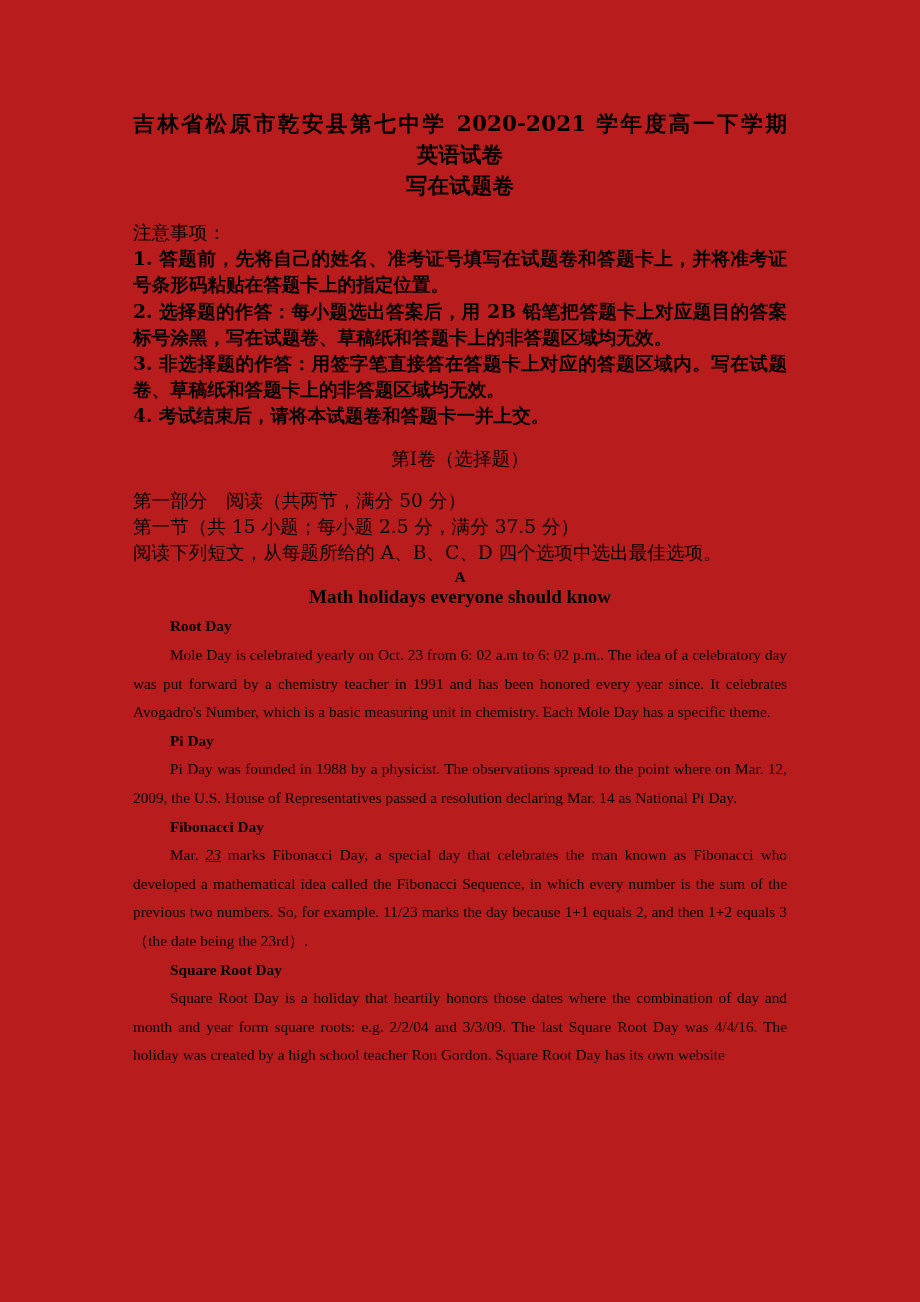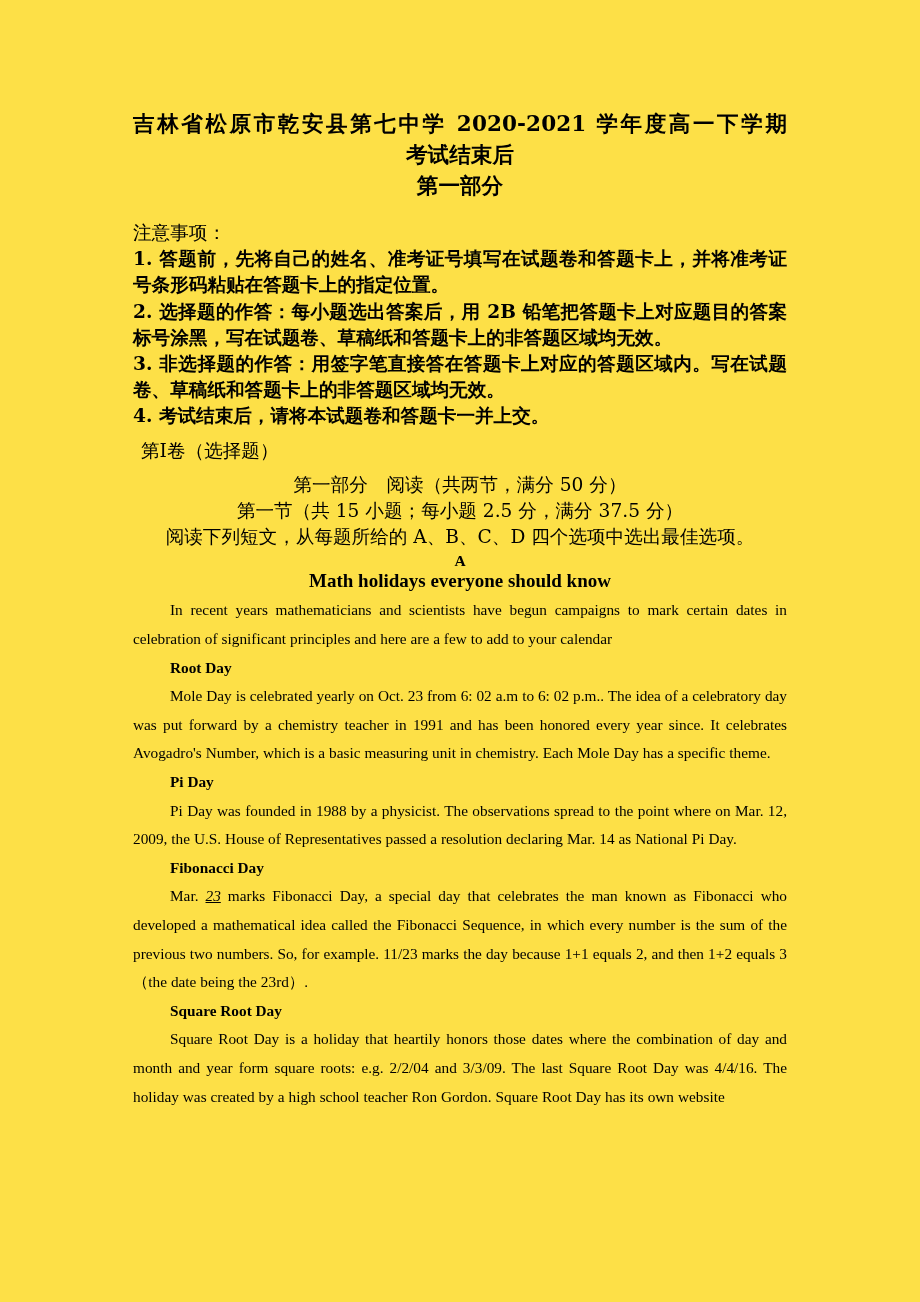--- a/index.html
+++ b/index.html
@@ -15,21 +15,21 @@
     font-family: "Liberation Serif", "DejaVu Serif", serif;
     color: #000000;
     -webkit-font-smoothing: antialiased;
   }
   .page {
     position: absolute;
     left: 0;
     top: 0;
     width: 920px;
     height: 1302px;
-    background: #fde047;
+    background: #b91c1c;
   }
   .content {
     position: absolute;
     left: 133px;
     top: 108px;
     width: 654px;
   }
 
   
   .doc-title {
@@ -65,31 +65,31 @@
     margin: 0;
     text-indent: 0;
   }
   .notice .nbold { font-weight: 700; }
 
   
   .juan-heading {
     font-family: "DejaVu Serif", "Liberation Serif", serif;
     font-size: 18.6px;
     line-height: 26.2px;
-    text-align: left;
-    margin: 8px;
+    text-align: center;
+    margin: 16px;
   }
 
   
   .part-line {
     font-family: "DejaVu Serif", "Liberation Serif", serif;
     font-size: 18.6px;
     line-height: 26.2px;
     margin: 0;
-    text-align: center;
+    text-align: left;
     white-space: nowrap;
   }
 
   
   .passage-letter {
     text-align: center;
     font-size: 15.5px;
     font-weight: 700;
     line-height: 19px;
     margin: 1px 0 0 0;
@@ -119,42 +119,41 @@
   .en-para i { font-style: italic; text-decoration: underline; }
 </style>
 </head>
 <body>
 
 <div class="page">
   <div class="content">
 
     <div class="doc-title">
       <span class="line1">吉林省松原市乾安县第七中学 2020-2021 学年度高一下学期</span>
-      <span class="line2">考试结束后</span>
-      <span class="line3">第一部分</span>
+      <span class="line2">英语试卷</span>
+      <span class="line3">写在试题卷</span>
     </div>
 
     <div class="notice">
       <p>注意事项：</p>
       <p class="nbold">1. 答题前，先将自己的姓名、准考证号填写在试题卷和答题卡上，并将准考证号条形码粘贴在答题卡上的指定位置。</p>
       <p class="nbold">2. 选择题的作答：每小题选出答案后，用 2B 铅笔把答题卡上对应题目的答案标号涂黑，写在试题卷、草稿纸和答题卡上的非答题区域均无效。</p>
       <p class="nbold">3. 非选择题的作答：用签字笔直接答在答题卡上对应的答题区域内。写在试题卷、草稿纸和答题卡上的非答题区域均无效。</p>
       <p class="nbold">4. 考试结束后，请将本试题卷和答题卡一并上交。</p>
     </div>
 
     <p class="juan-heading">第Ⅰ卷（选择题）</p>
 
     <p class="part-line">第一部分　阅读（共两节，满分 50 分）</p>
     <p class="part-line">第一节（共 15 小题；每小题 2.5 分，满分 37.5 分）</p>
     <p class="part-line">阅读下列短文，从每题所给的 A、B、C、D 四个选项中选出最佳选项。</p>
 
     <p class="passage-letter">A</p>
     <p class="passage-title">Math holidays everyone should know</p>
 
-    <p class="en-para">In recent years mathematicians and scientists have begun campaigns to mark certain dates in celebration of significant principles and here are a few to add to your calendar</p>
 
     <p class="en-head">Root Day</p>
     <p class="en-para">Mole Day is celebrated yearly on Oct. 23 from 6: 02 a.m to 6: 02 p.m.. The idea of a celebratory day was put forward by a chemistry teacher in 1991 and has been honored every year since. It celebrates Avogadro's Number, which is a basic measuring unit in chemistry. Each Mole Day has a specific theme.</p>
 
     <p class="en-head">Pi Day</p>
     <p class="en-para">Pi Day was founded in 1988 by a physicist. The observations spread to the point where on Mar. 12, 2009, the U.S. House of Representatives passed a resolution declaring Mar. 14 as National Pi Day.</p>
 
     <p class="en-head">Fibonacci Day</p>
     <p class="en-para">
       <span>Mar. </span><i>23</i><span> marks Fibonacci Day, a special day that celebrates the man known as Fibonacci who developed a mathematical idea called the Fibonacci Sequence, in which every number is the sum of the previous two numbers. So, for example. 11/23 marks the day because 1+1 equals 2, and then 1+2 equals 3（the date being the 23rd）.</span>

